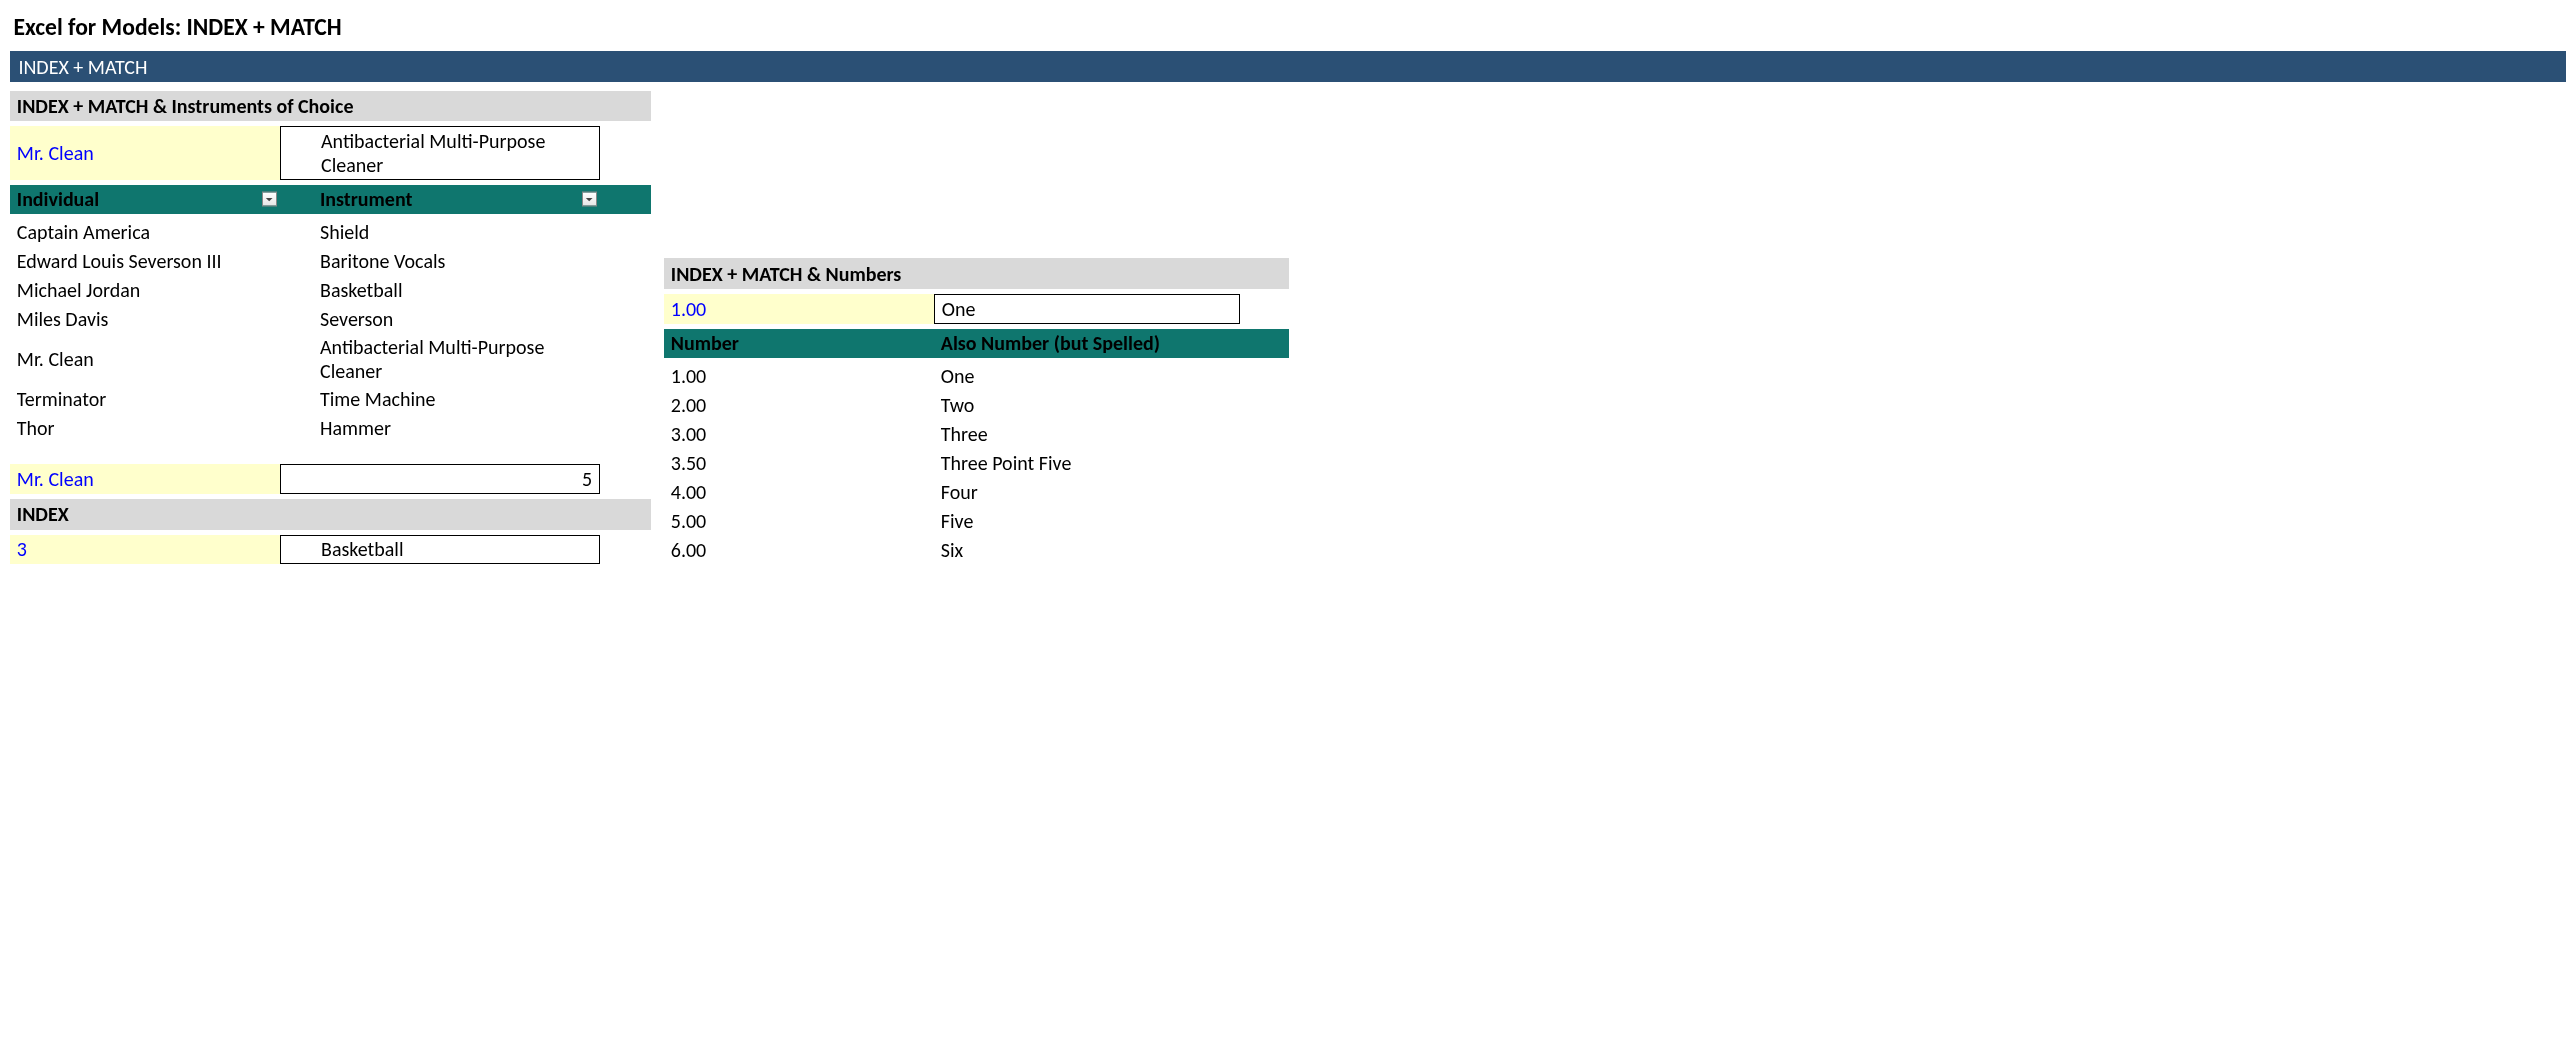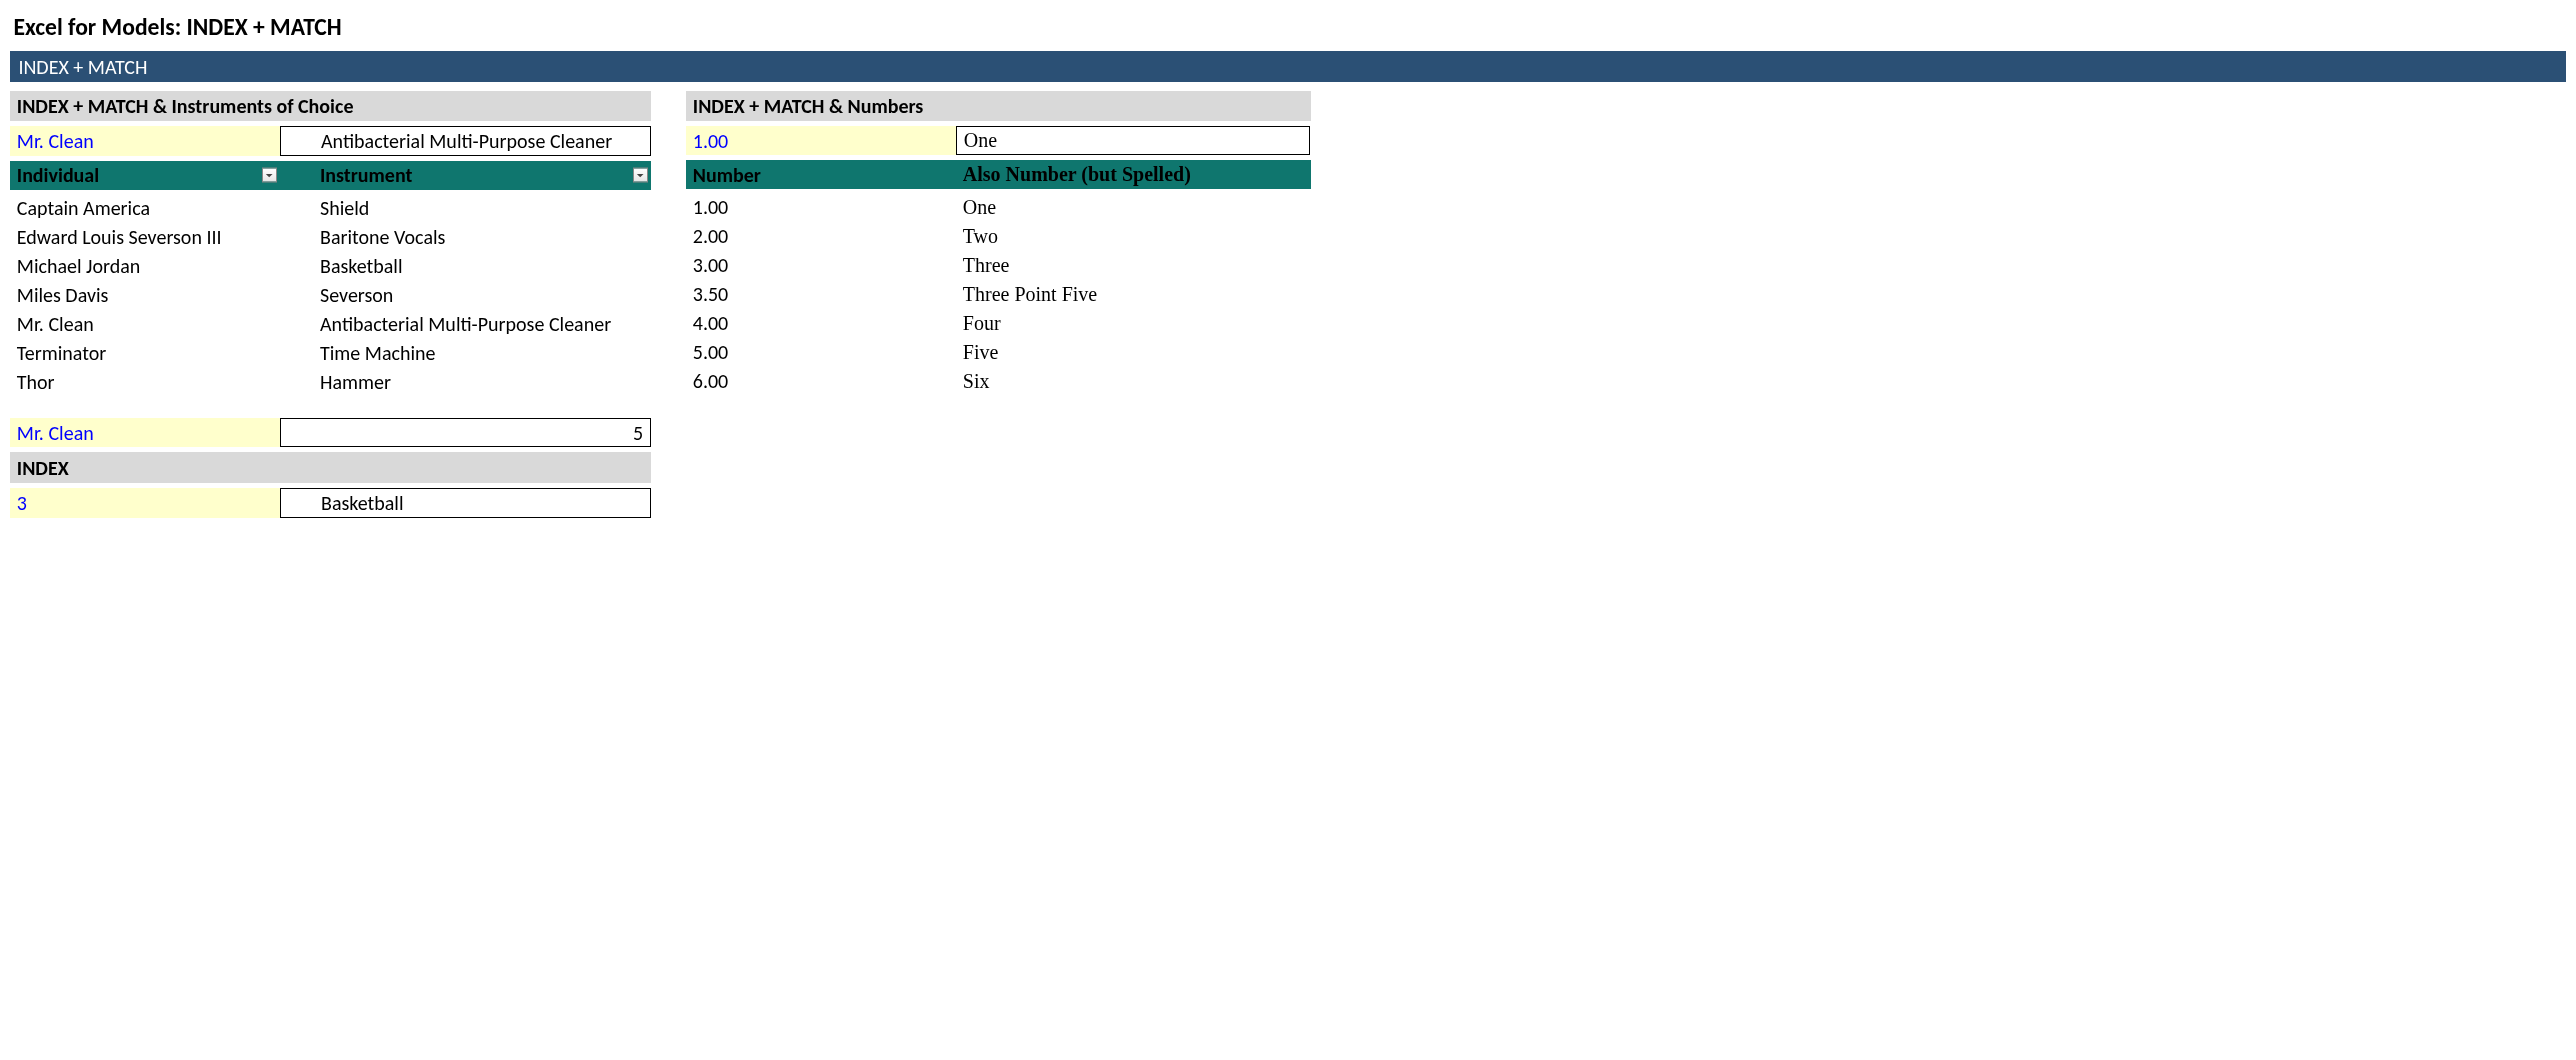--- a/index.html
+++ b/index.html
@@ -20,22 +20,22 @@
   .banner {
     background: #2b5075;
     color: #fff;
     font-weight: normal;
     padding: 3.4px 8.4px;
     margin-bottom: 8.4px;
     font-size: 20px;
   }
   .columns {
     display: flex;
-    gap: 35px;
-    align-items: flex-start;
+    gap: 13px;
+    align-items: flex-end;
   }
   .col {
     display: flex;
     flex-direction: column;
   }
   .col.left  { width: 641px; }
   .col.right { width: 625px; }
   .section-hdr {
     background: #d9d9d9;
     font-weight: bold;
@@ -43,23 +43,23 @@
     margin-bottom: 5px;
   }
   .row2 { display: flex; }
   .cell {
     padding: 1.7px 6.8px;
     min-height: 29px;
     display: flex;
     align-items: center;
   }
   .left .cell.c1 { width: 270px; }
-  .left .cell.c2 { width: 371px; padding-left: 40px; }
+  .left .cell.c2 { width: 320px; padding-left: 40px; }
   .right .cell.c1 { width: 270px; }
-  .right .cell.c2 { width: 354px; font-family: Liberation Serif, serif; }
+  .right .cell.c2 { width: 306px; }
   .input-cell {
     background: #ffffcc;
     color: #0000ff;
   }
   .boxed {
     border: 0.8px solid #000;
   }
   .boxed.right-align { justify-content: flex-end; }
   .tbl-hdr {
     background: #0f766e;

